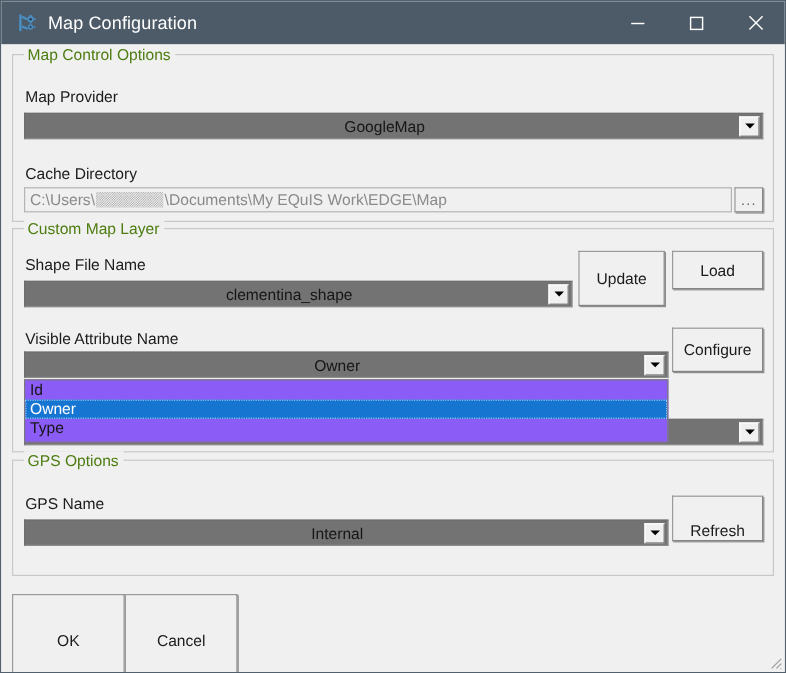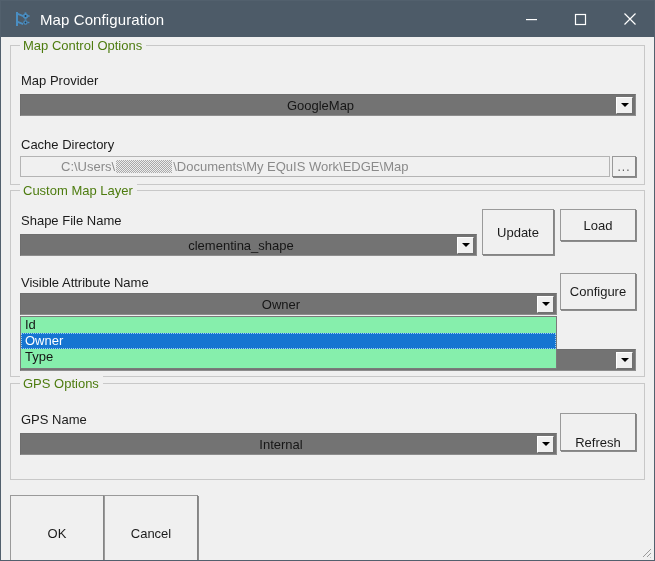--- a/index.html
+++ b/index.html
@@ -149,21 +149,20 @@
     align-items: center;
     overflow: hidden;
   }
   .readonly-text {
     font-size: 13px;
     color: #8a8a8a;
     padding-left: 4px;
     white-space: nowrap;
     display: flex;
     align-items: center;
-    margin-left: 36px;
   }
   .redacted {
     display: inline-block;
     width: 56px;
     height: 13px;
     margin: 0 1px;
     background-image:
       linear-gradient(45deg, #a9a9a9 25%, transparent 25%, transparent 75%, #a9a9a9 75%),
       linear-gradient(45deg, #a9a9a9 25%, transparent 25%, transparent 75%, #a9a9a9 75%);
     background-size: 2px 2px;
@@ -192,21 +191,21 @@
     font-size: 12px;
     letter-spacing: 1px;
     color: #5c5c5c;
     line-height: 8px;
   }
 
   
   .dropdown-list {
     position: absolute;
     box-sizing: border-box;
-    background: #86efac;
+    background: #8b5cf6;
     border: 1px solid #7a7a7a;
     z-index: 40;
     overflow: hidden;
   }
   .dd-item {
     height: 16px;
     line-height: 16px;
     font-size: 13px;
     color: #161616;
     padding-left: 4px;

